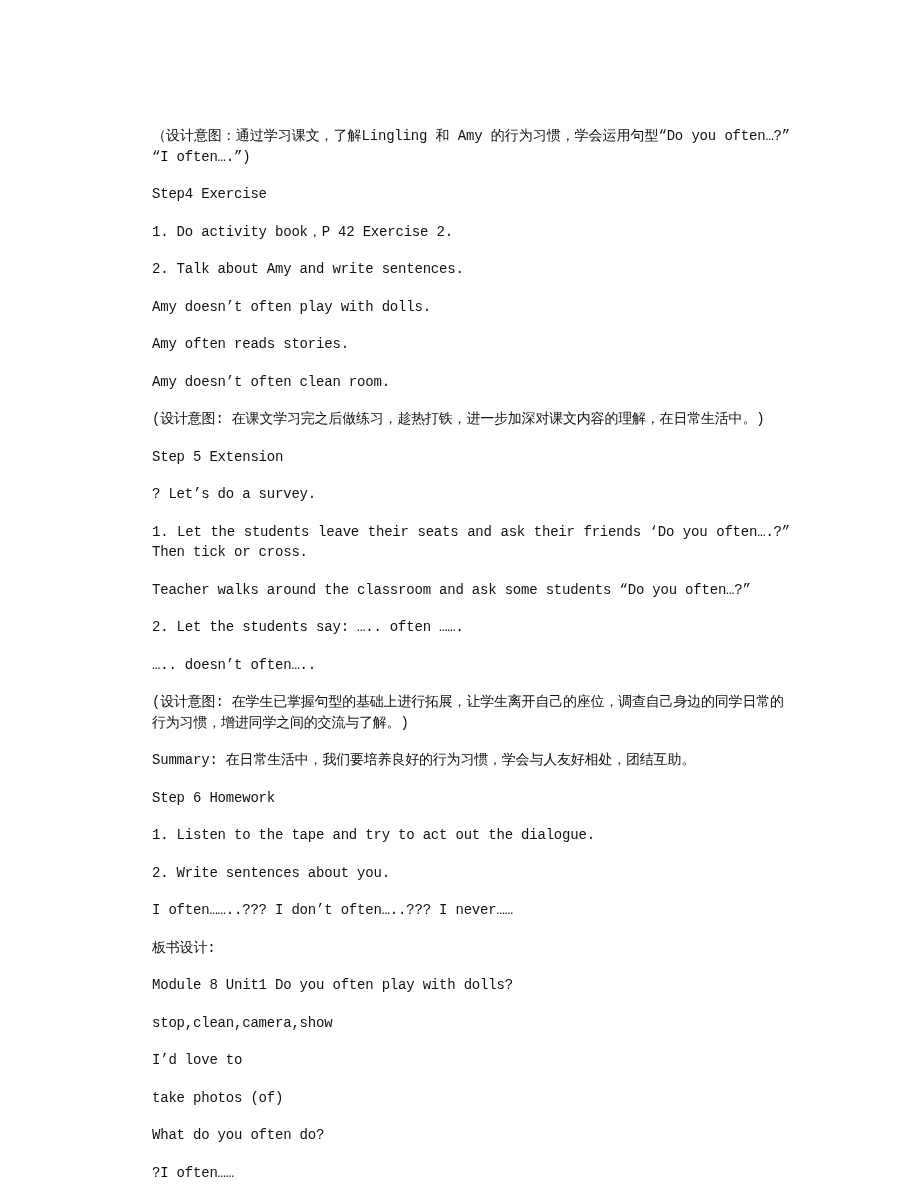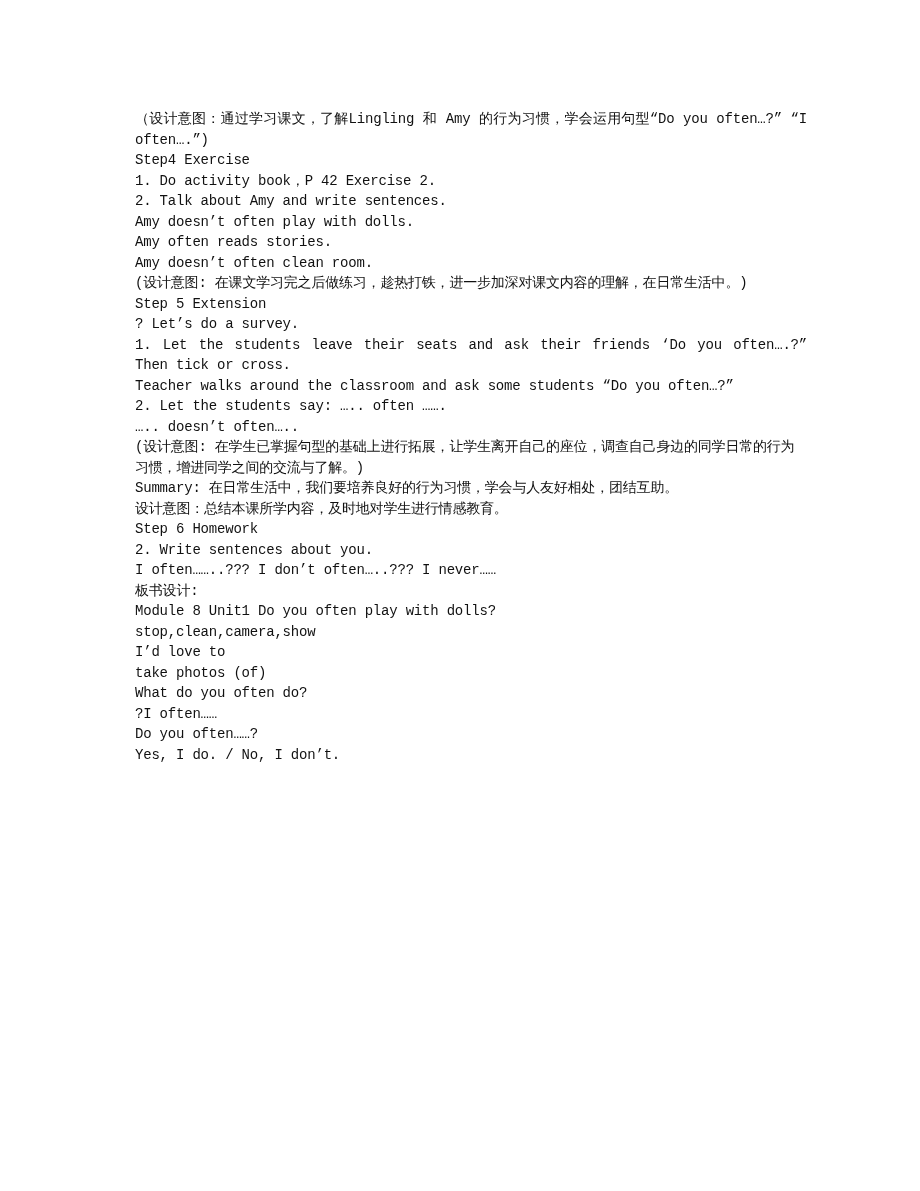--- a/index.html
+++ b/index.html
@@ -20,21 +20,21 @@
       width: 672px;
       font-family: "Liberation Mono", "DejaVu Sans Mono", monospace;
       font-size: 14px;
       line-height: 20.5px;
       color: #111111;
       letter-spacing: -0.2px;
     }
     .line {
       white-space: pre-wrap;
       word-break: break-word;
-      margin: 0;
+      margin: 17px;
       padding: 0;
     }
     .justify {
       text-align: justify;
       text-align-last: left;
     }
   </style>
 </head>
 <body>
 
@@ -50,23 +50,23 @@
   <p class="line">(设计意图: 在课文学习完之后做练习，趁热打铁，进一步加深对课文内容的理解，在日常生活中。)</p>
 
   <p class="line">Step 5 Extension</p>
   <p class="line">? Let’s do a survey.</p>
   <p class="line justify">1. Let the students leave their seats and ask their friends ‘Do you often….?” Then tick or cross.</p>
   <p class="line">Teacher walks around the classroom and ask some students “Do you often…?”</p>
   <p class="line">2. Let the students say: ….. often …….</p>
   <p class="line">….. doesn’t often…..</p>
   <p class="line">(设计意图: 在学生已掌握句型的基础上进行拓展，让学生离开自己的座位，调查自己身边的同学日常的行为习惯，增进同学之间的交流与了解。)</p>
   <p class="line">Summary: 在日常生活中，我们要培养良好的行为习惯，学会与人友好相处，团结互助。</p>
-  <p class="line">设计意图：总结本课所学内容，及时地对学生进行情感教育。</p>
 
   <p class="line">Step 6 Homework</p>
+  <p class="line">1. Listen to the tape and try to act out the dialogue.</p>
   <p class="line">2. Write sentences about you.</p>
   <p class="line">I often……..??? I don’t often…..??? I never……</p>
 
   <p class="line">板书设计:</p>
   <p class="line">Module 8 Unit1 Do you often play with dolls?</p>
   <p class="line">stop,clean,camera,show</p>
   <p class="line">I’d love to</p>
   <p class="line">take photos (of)</p>
   <p class="line">What do you often do?</p>
   <p class="line">?I often……</p>

